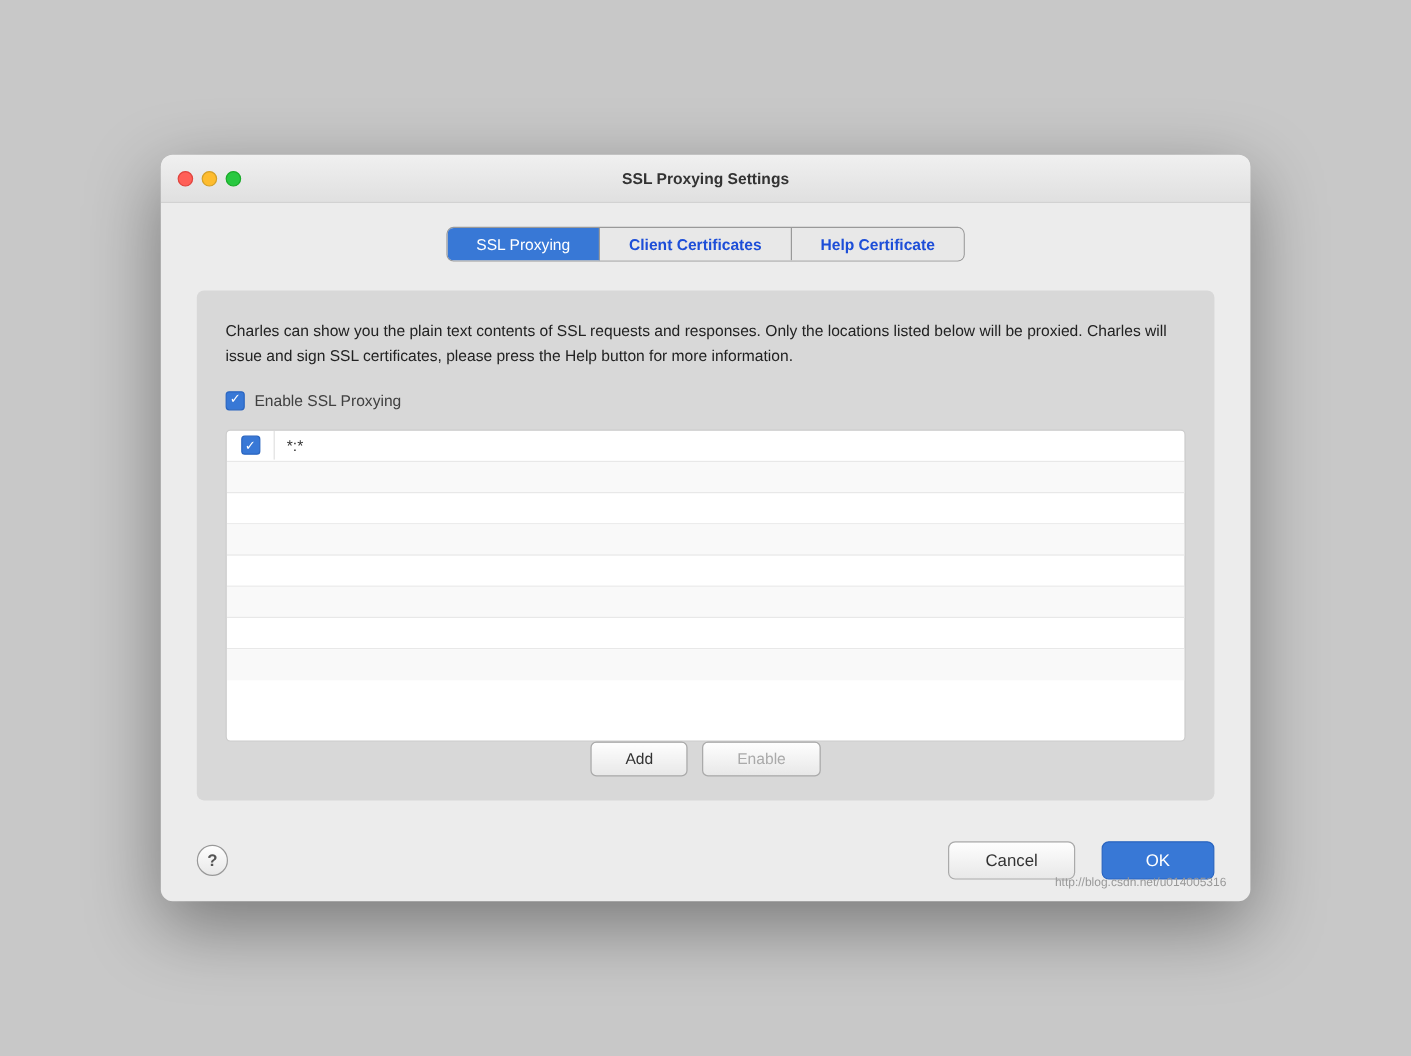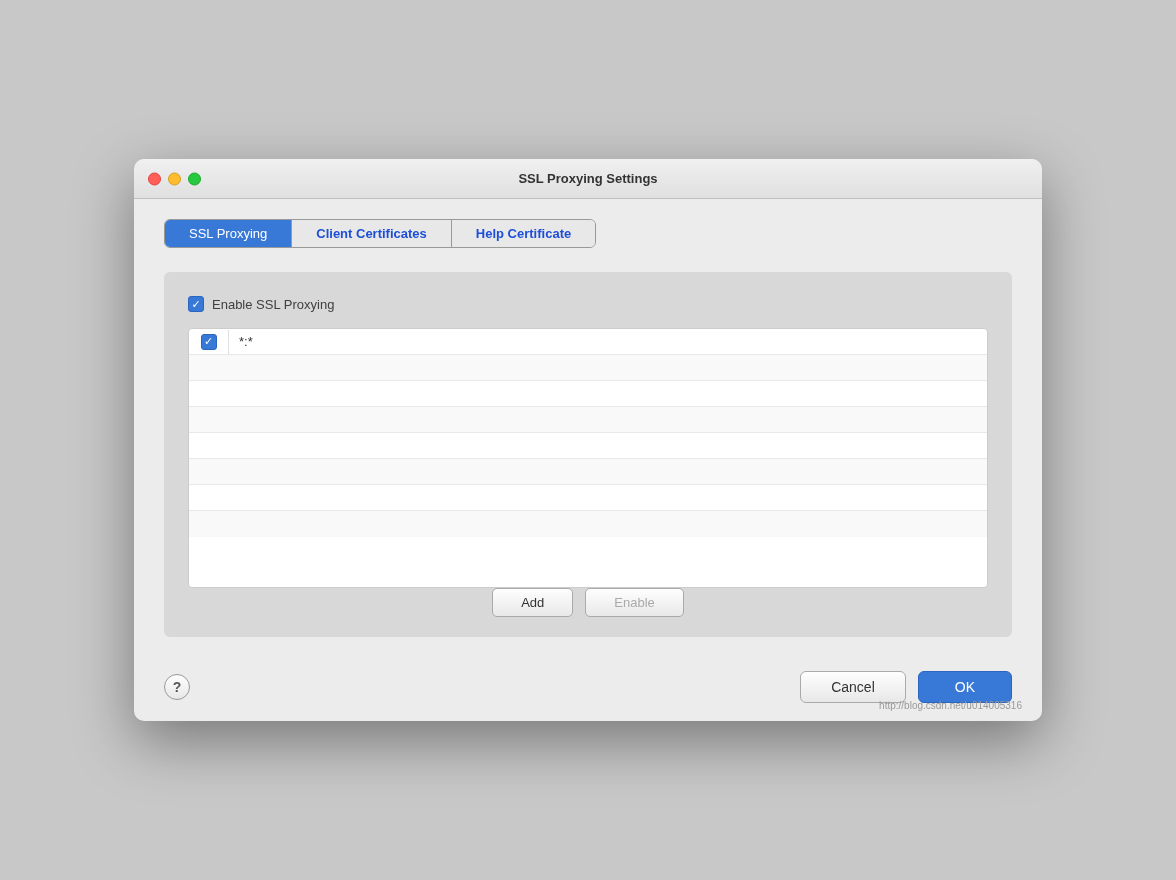--- a/index.html
+++ b/index.html
@@ -71,20 +71,21 @@
 
     .window-body {
       padding: 20px 30px 20px 30px;
       flex: 1;
       display: flex;
       flex-direction: column;
     }
 
     .tabs-container {
       display: flex;
+      justify-content: center;
       margin-bottom: 24px;
     }
 
     .tabs {
       display: flex;
       border: 1px solid #999;
       border-radius: 6px;
       overflow: hidden;
     }
 
@@ -276,21 +277,21 @@
       align-items: center;
       justify-content: center;
       cursor: pointer;
       font-size: 14px;
       font-weight: 600;
       color: #555;
     }
 
     .footer-right {
       display: flex;
-      gap: 12px;
+      gap: 22px;
       align-items: center;
       margin-left: 32px;
     }
 
     .btn-cancel {
       padding: 7px 30px;
       font-size: 14px;
       border-radius: 6px;
       cursor: pointer;
       border: 1px solid #aaa;
@@ -338,20 +339,21 @@
     <div class="tabs-container">
       <div class="tabs">
         <div class="tab active">SSL Proxying</div>
         <div class="tab">Client Certificates</div>
         <div class="tab">Help Certificate</div>
       </div>
     </div>
 
     <div class="content-panel">
 
+      <p class="description">Charles can show you the plain text contents of SSL requests and responses. Only the locations listed below will be proxied. Charles will issue and sign SSL certificates, please press the Help button for more information.</p>
 
       <div class="checkbox-row">
         <div class="checkbox">
           <span class="checkmark">✓</span>
         </div>
         <span class="checkbox-label">Enable SSL Proxying</span>
       </div>
 
       <div class="table-container">
         <div class="table-body">

